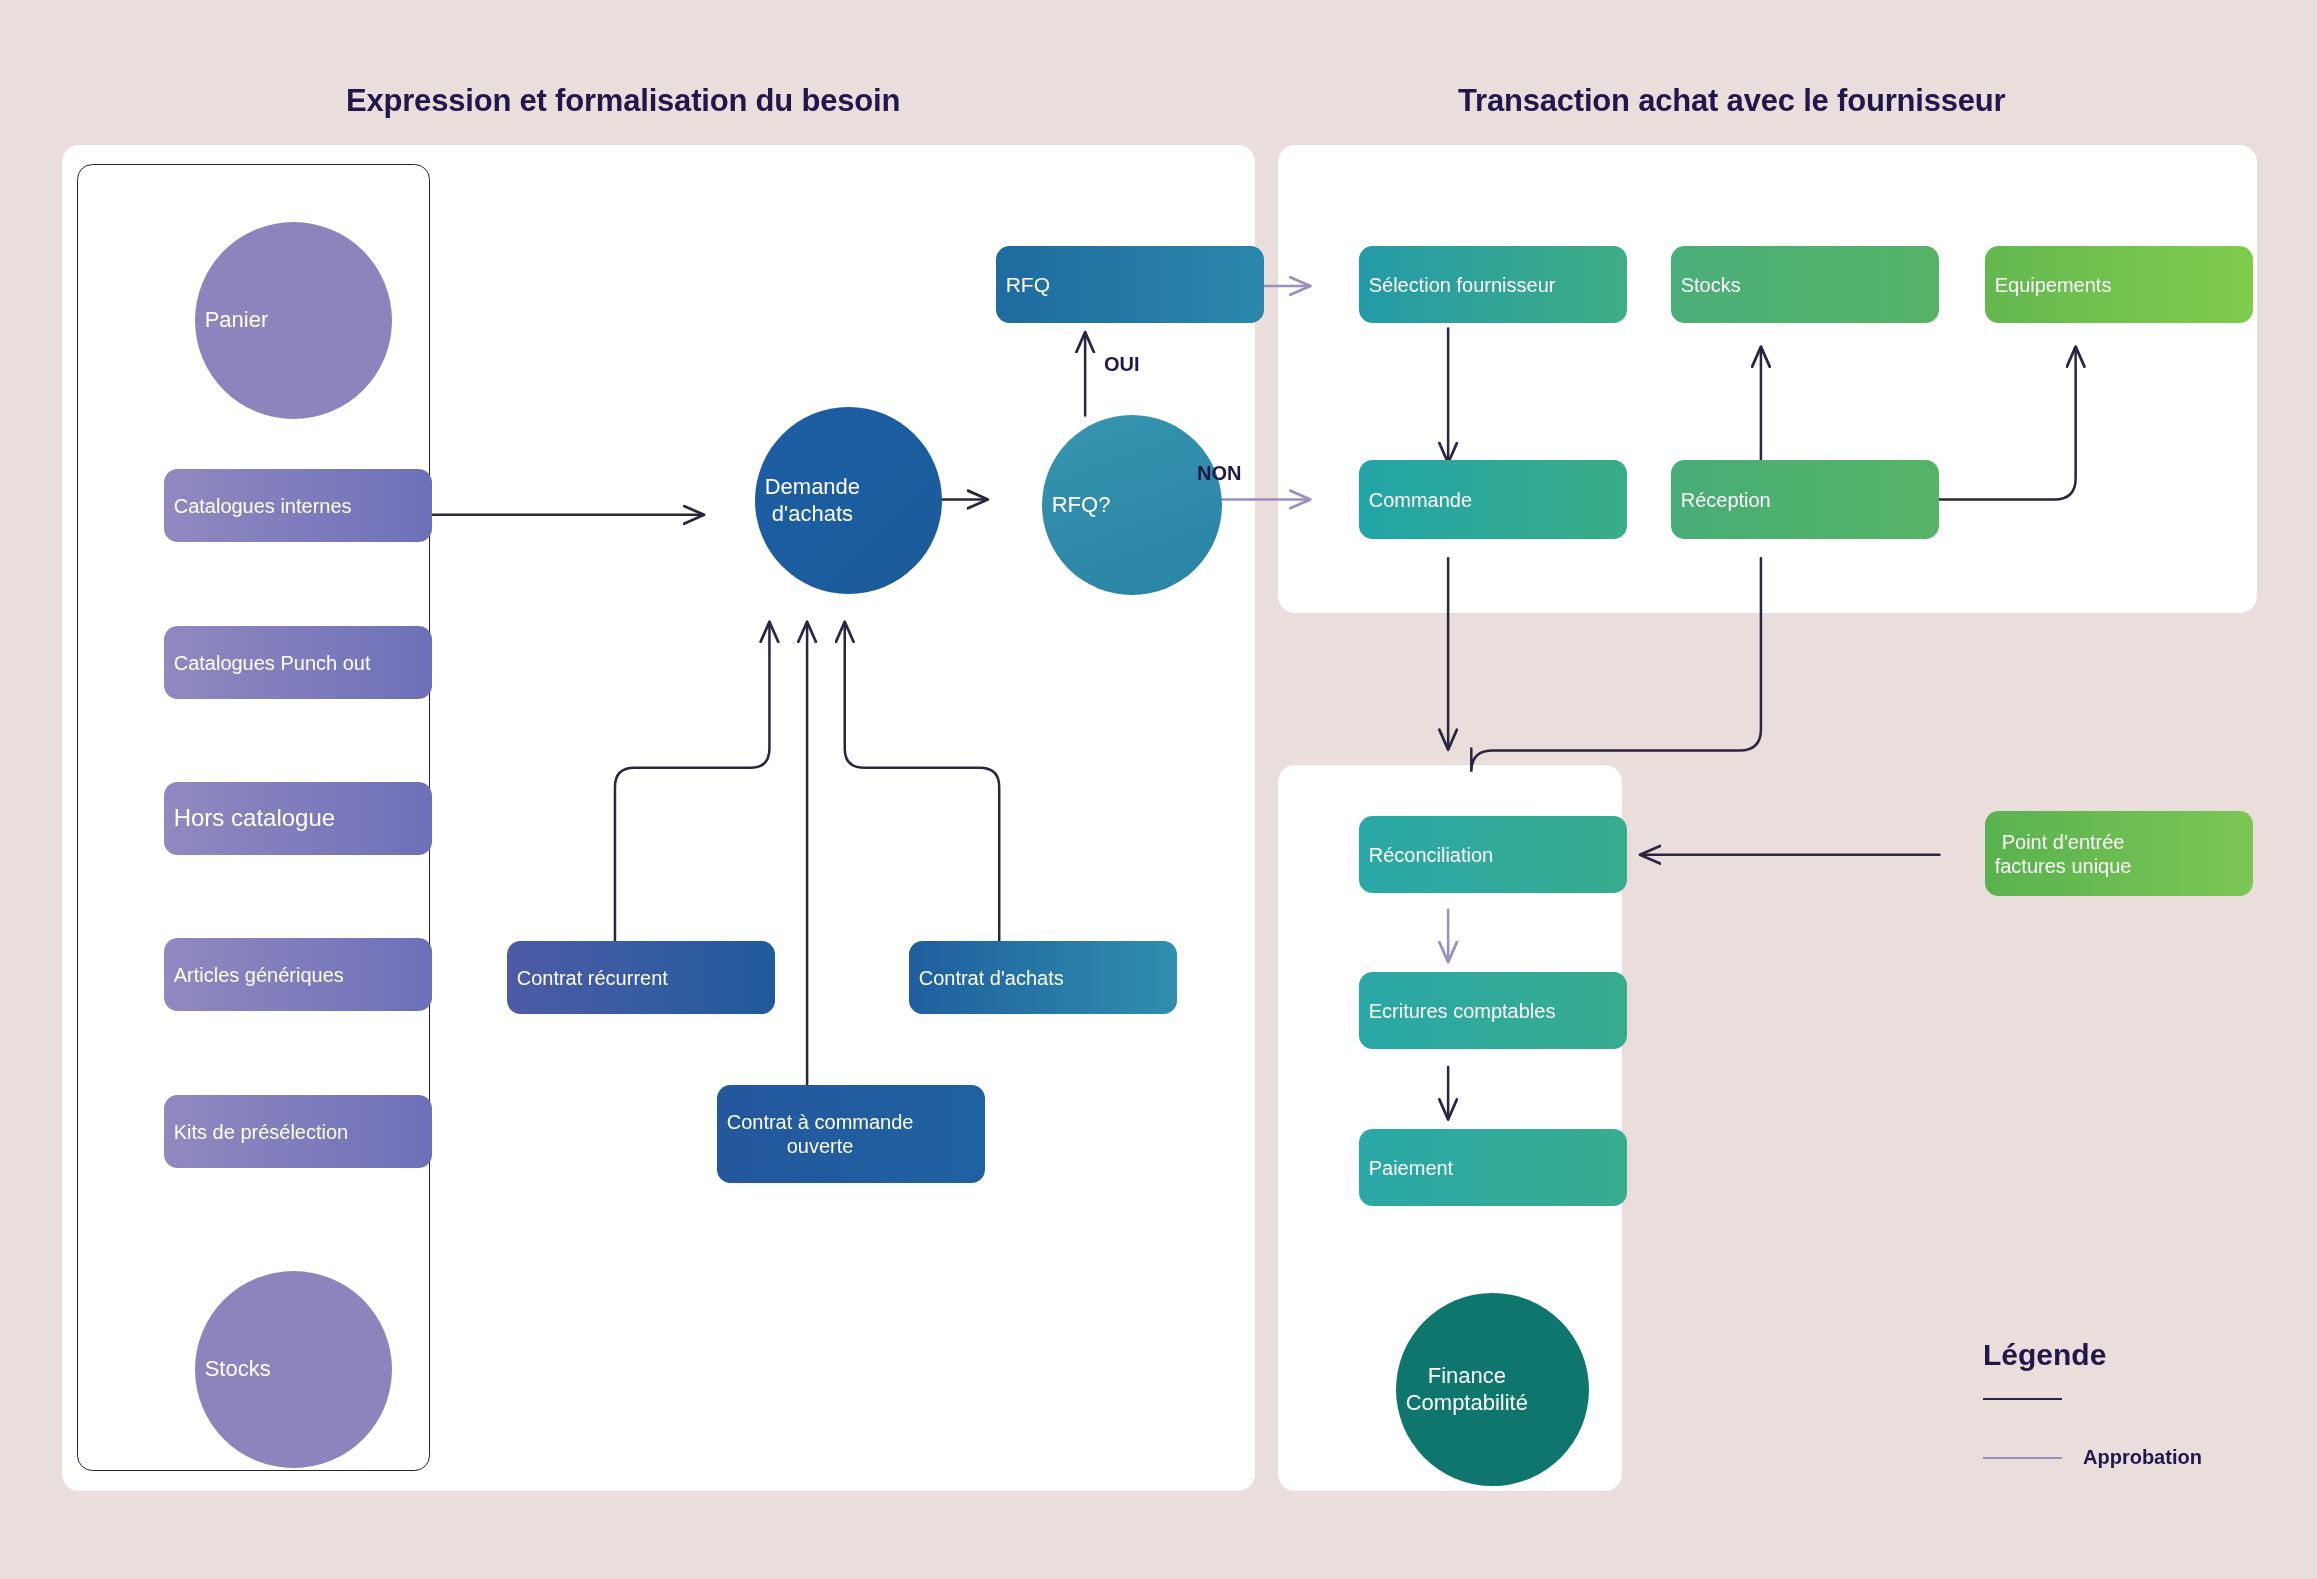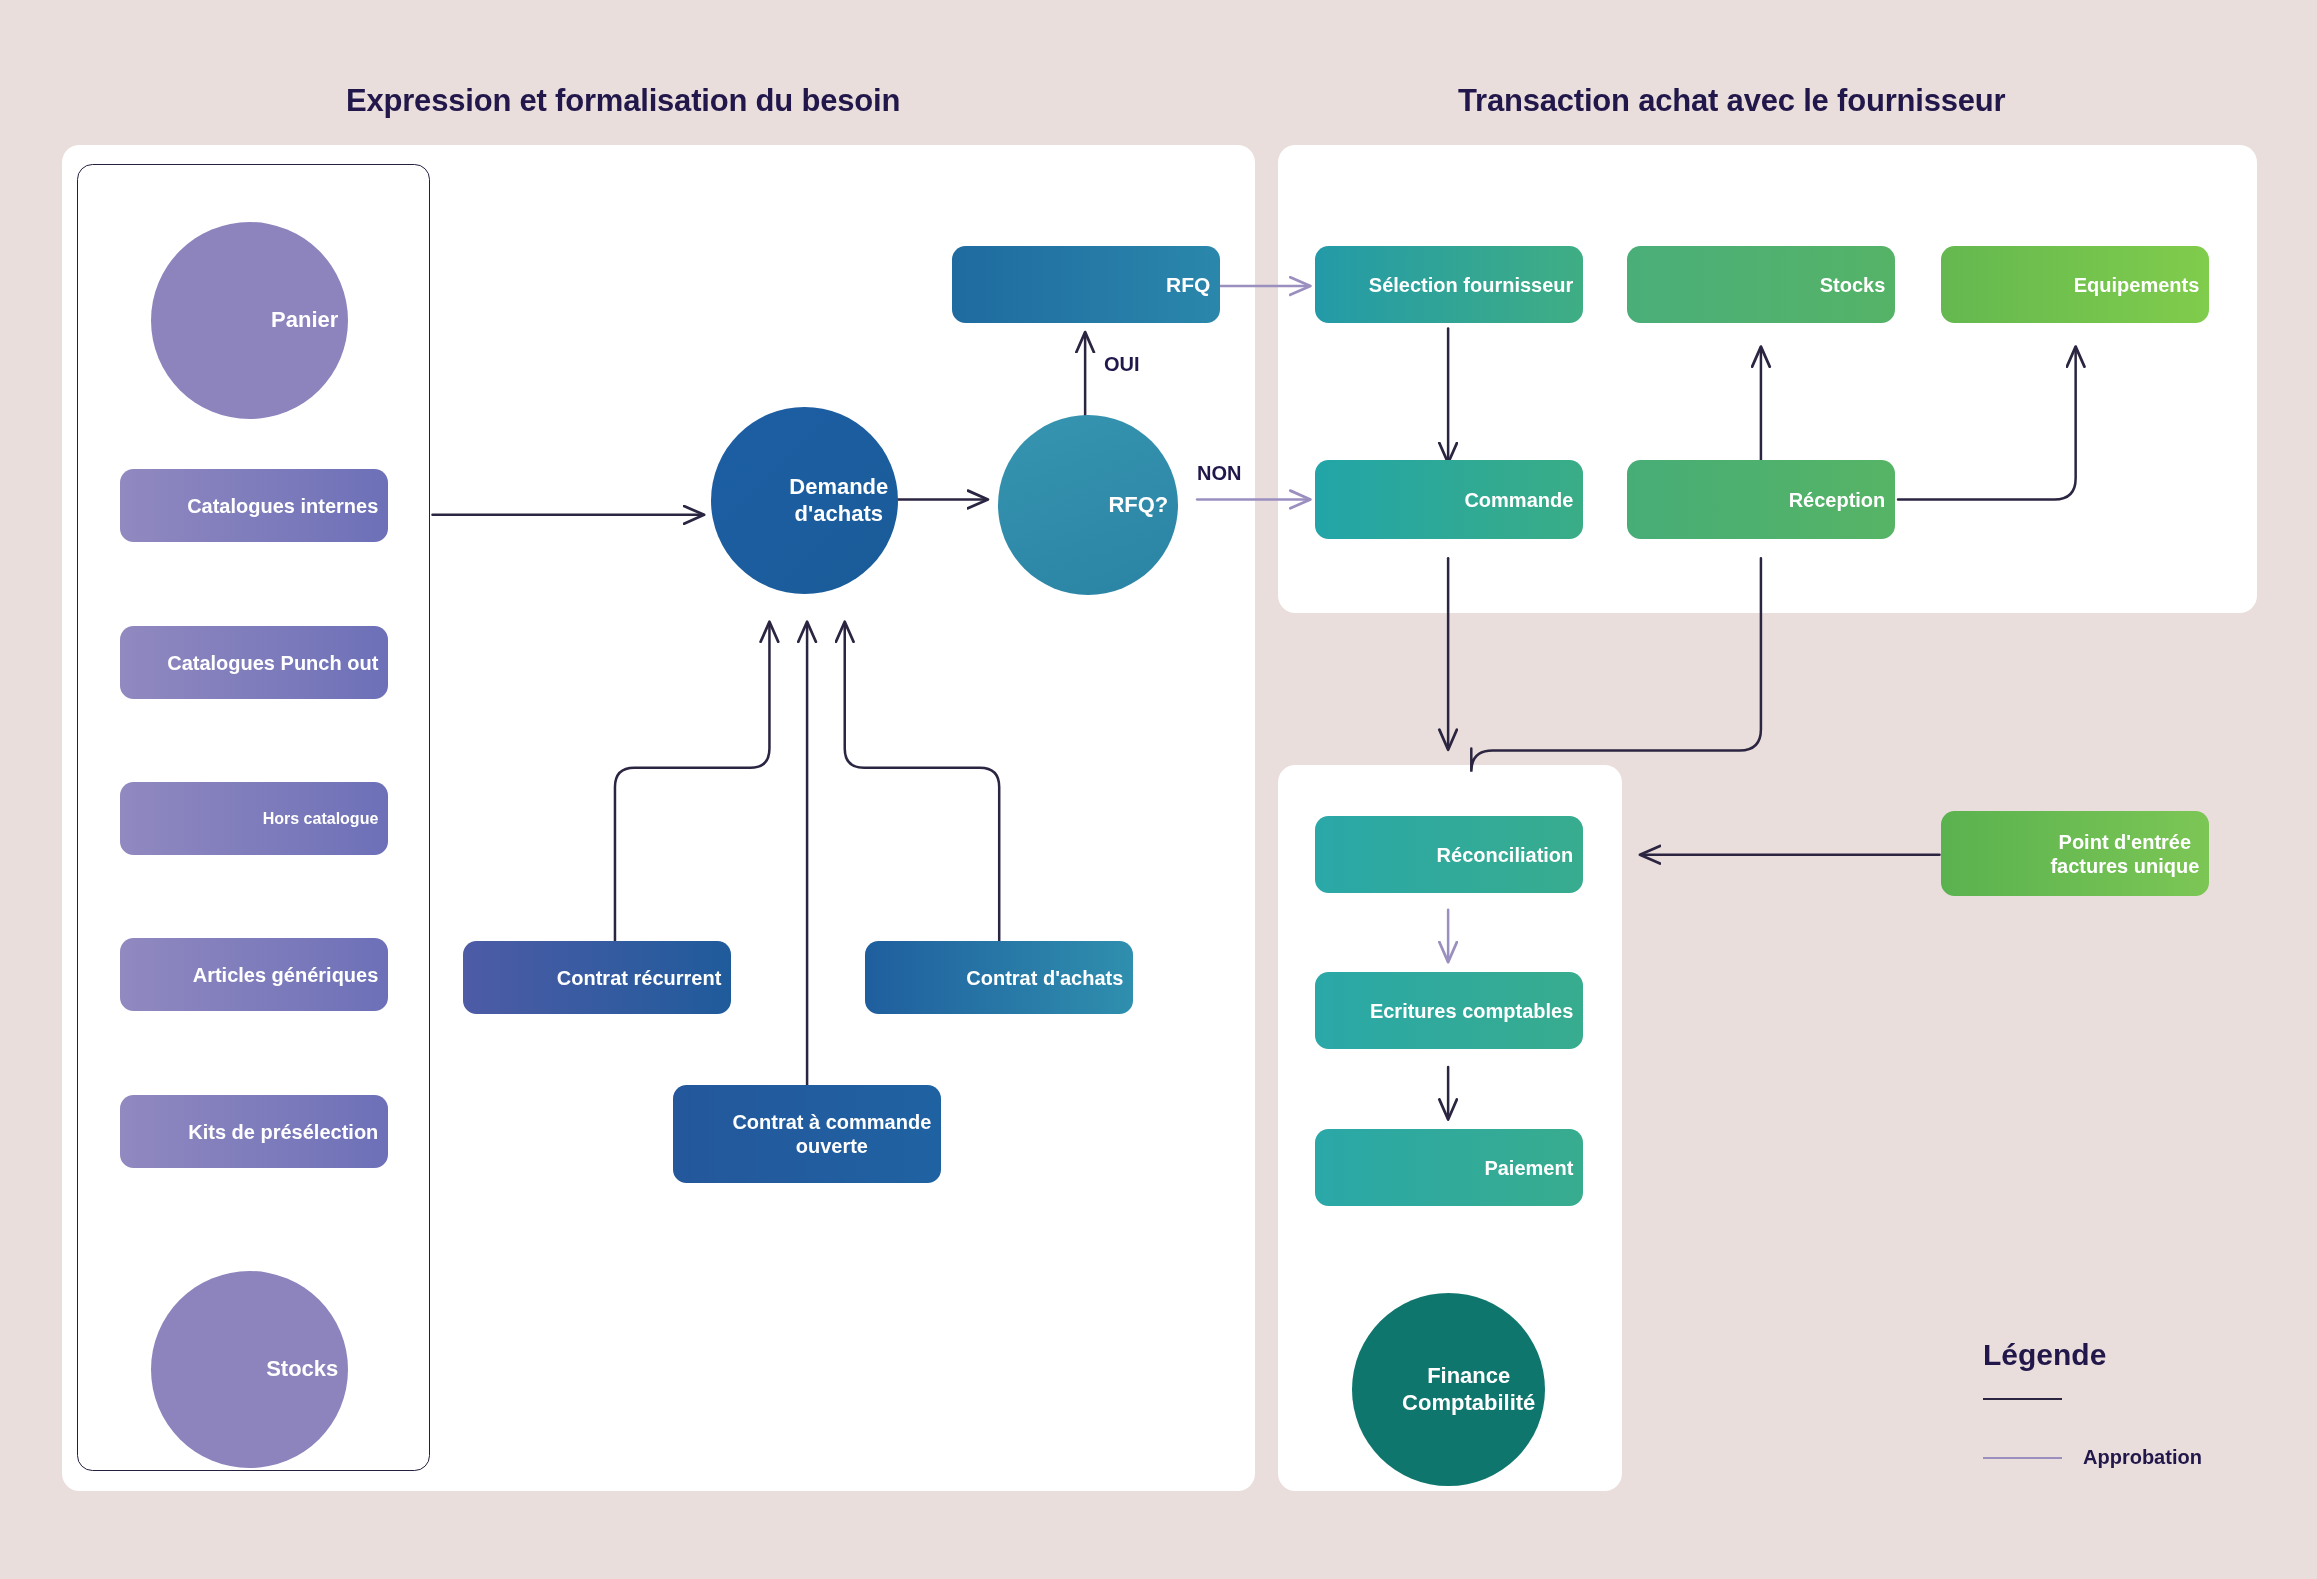--- a/index.html
+++ b/index.html
@@ -30,27 +30,28 @@
     position: absolute;
     border: 1.9px solid #26203f;
     border-radius: 15.4px;
     background: transparent;
   }
 
   .node {
     position: absolute;
     display: flex;
     align-items: center;
-    justify-content: flex-end;
+    justify-content: flex-start;
     text-align: center;
     color: #ffffff;
-    font-weight: 700;
+    font-weight: 400;
     line-height: 1.2;
     padding: 3.9px 9.7px;
     white-space: pre-line;
+    margin-left: 44px;
   }
   .node.rect { border-radius: 13.5px; }
   .node.circle { border-radius: 50%; }
 
   .edge-label {
     position: absolute;
     font-size: 20px;
     font-weight: 700;
     color: #21174a;
     white-space: nowrap;
@@ -159,21 +160,21 @@
   <div class="node rect" style="left:120px; top:469px; width:268px; height:73px; font-size:20px;
               background:linear-gradient(90deg,#9189c0 0%,#6d70b8 100%);">
     <span>Catalogues internes</span>
   </div>
 
   <div class="node rect" style="left:120px; top:626px; width:268px; height:73px; font-size:20px;
               background:linear-gradient(90deg,#9189c0 0%,#6d70b8 100%);">
     <span>Catalogues Punch out</span>
   </div>
 
-  <div class="node rect" style="left:120px; top:782px; width:268px; height:73px; font-size:16px;
+  <div class="node rect" style="left:120px; top:782px; width:268px; height:73px; font-size:24px;
               background:linear-gradient(90deg,#9189c0 0%,#6d70b8 100%);">
     <span>Hors catalogue</span>
   </div>
 
   <div class="node rect" style="left:120px; top:1095px; width:268px; height:73px; font-size:20px;
               background:linear-gradient(90deg,#9189c0 0%,#6d70b8 100%);">
     <span>Kits de présélection</span>
   </div>
 
   <div class="node rect" style="left:120px; top:938px; width:268px; height:73px; font-size:20px;

